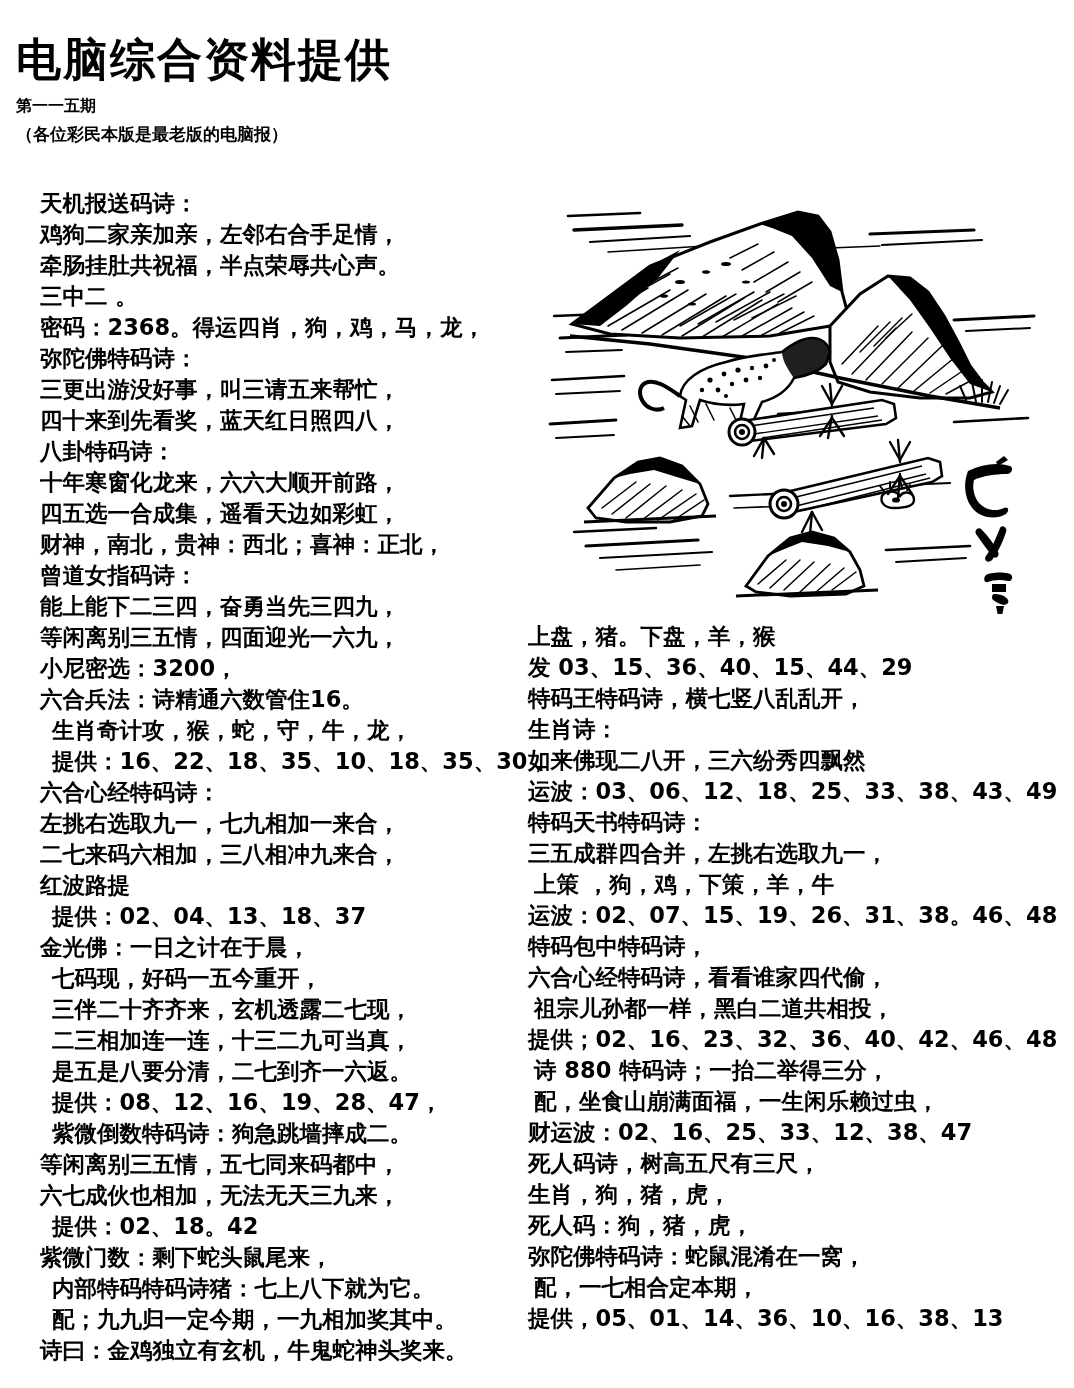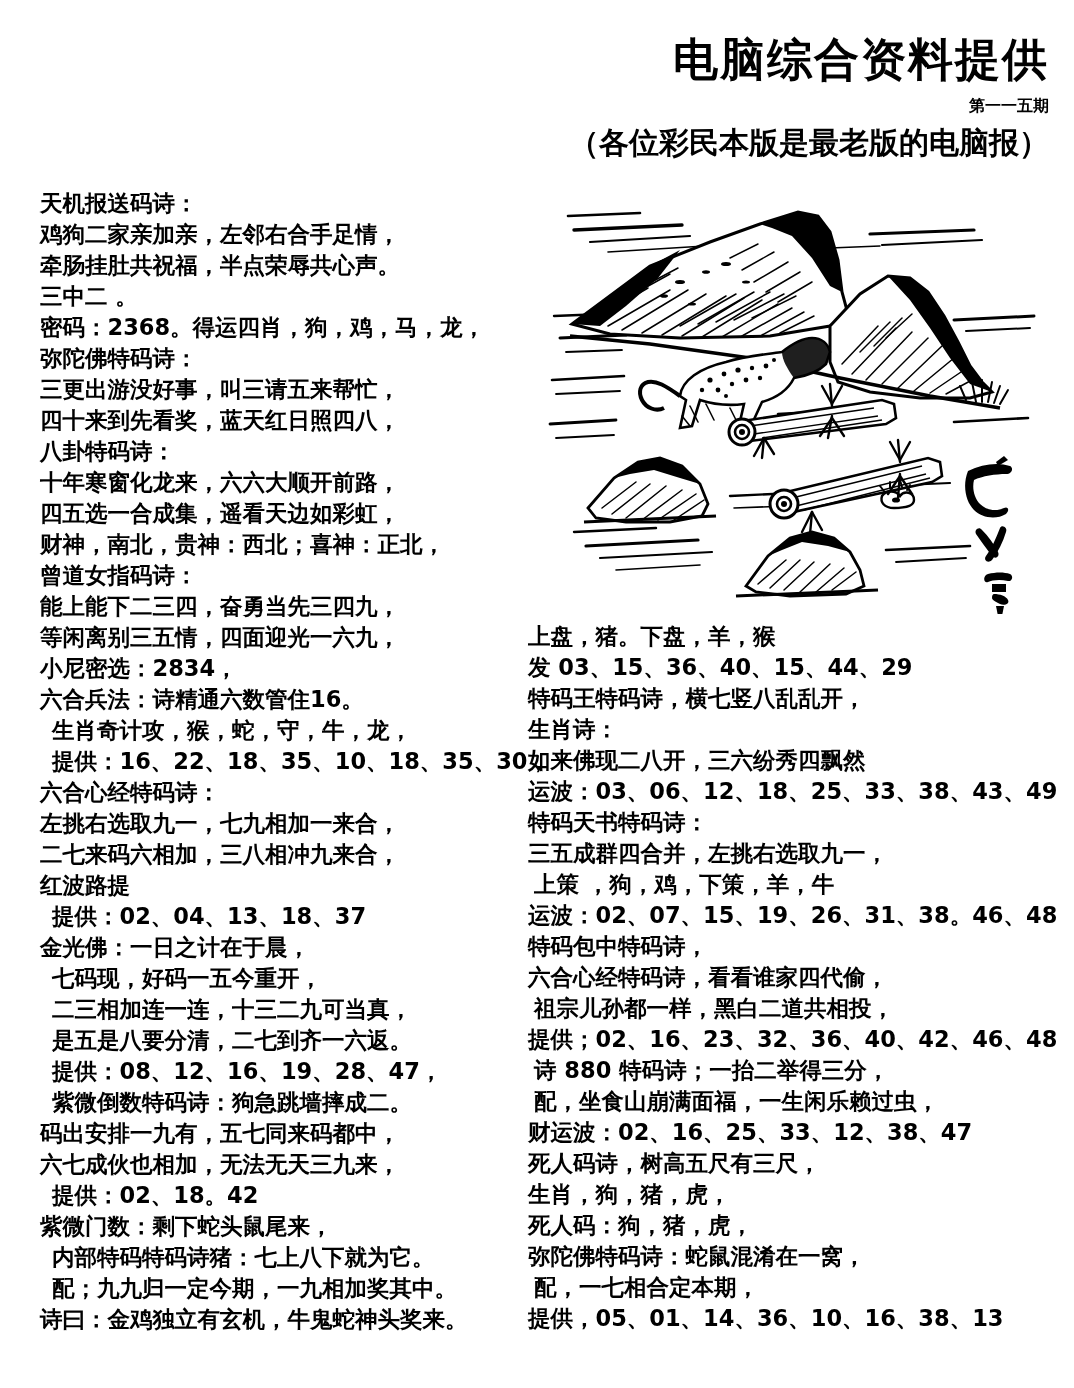--- a/index.html
+++ b/index.html
@@ -19,39 +19,39 @@
     position: absolute;
     inset: 0;
     width: 1074px;
     height: 1388px;
   }
 
   
   .header {
     position: absolute;
     top: 34px;
-    left: 7px;
+    left: 16px;
     width: 1042px;
-    text-align: right;
+    text-align: left;
   }
   .main-title {
     font-size: 45px;
     font-weight: bold;
     letter-spacing: 2px;
     line-height: 1.15;
     font-family: "DejaVu Sans", "Liberation Sans", sans-serif;
   }
   .issue-line {
     font-size: 16px;
     font-weight: bold;
     margin-top: 10px;
     letter-spacing: 0px;
   }
   .subtitle-line {
-    font-size: 30px;
+    font-size: 17px;
     font-weight: bold;
     margin-top: 6px;
     letter-spacing: 0px;
   }
 
   
   .col {
     position: absolute;
     font-size: 22.5px;
     line-height: 31px;
@@ -335,36 +335,37 @@
     <span class="ln">弥陀佛特码诗：</span>
     <span class="ln">三更出游没好事，叫三请五来帮忙，</span>
     <span class="ln">四十来到先看奖，蓝天红日照四八，</span>
     <span class="ln">八卦特码诗：</span>
     <span class="ln">十年寒窗化龙来，六六大顺开前路，</span>
     <span class="ln">四五选一合成集，遥看天边如彩虹，</span>
     <span class="ln">财神，南北，贵神：西北；喜神：正北，</span>
     <span class="ln">曾道女指码诗：</span>
     <span class="ln">能上能下二三四，奋勇当先三四九，</span>
     <span class="ln">等闲离别三五情，四面迎光一六九，</span>
-    <span class="ln">小尼密选：2834，</span>
+    <span class="ln">小尼密选：3200，</span>
     <span class="ln">六合兵法：诗精通六数管住16。</span>
     <span class="ln ind">生肖奇计攻，猴，蛇，守，牛，龙，</span>
     <span class="ln ind">提供：16、22、18、35、10、18、35、30，</span>
     <span class="ln">六合心经特码诗：</span>
     <span class="ln">左挑右选取九一，七九相加一来合，</span>
     <span class="ln">二七来码六相加，三八相冲九来合，</span>
     <span class="ln">红波路提</span>
     <span class="ln ind">提供：02、04、13、18、37</span>
     <span class="ln">金光佛：一日之计在于晨，</span>
     <span class="ln ind">七码现，好码一五今重开，</span>
+    <span class="ln ind">三伴二十齐齐来，玄机透露二七现，</span>
     <span class="ln ind">二三相加连一连，十三二九可当真，</span>
     <span class="ln ind">是五是八要分清，二七到齐一六返。</span>
     <span class="ln ind">提供：08、12、16、19、28、47，</span>
     <span class="ln ind">紫微倒数特码诗：狗急跳墙摔成二。</span>
-    <span class="ln">码出安排一九有，五七同来码都中，</span>
+    <span class="ln">等闲离别三五情，五七同来码都中，</span>
     <span class="ln">六七成伙也相加，无法无天三九来，</span>
     <span class="ln ind">提供：02、18。42</span>
     <span class="ln">紫微门数：剩下蛇头鼠尾来，</span>
     <span class="ln ind">内部特码特码诗猪：七上八下就为它。</span>
     <span class="ln ind">配；九九归一定今期，一九相加奖其中。</span>
     <span class="ln">诗曰：金鸡独立有玄机，牛鬼蛇神头奖来。</span>
   </div>
 
   <div class="col col-right">
     <span class="ln">上盘，猪。下盘，羊，猴</span>

